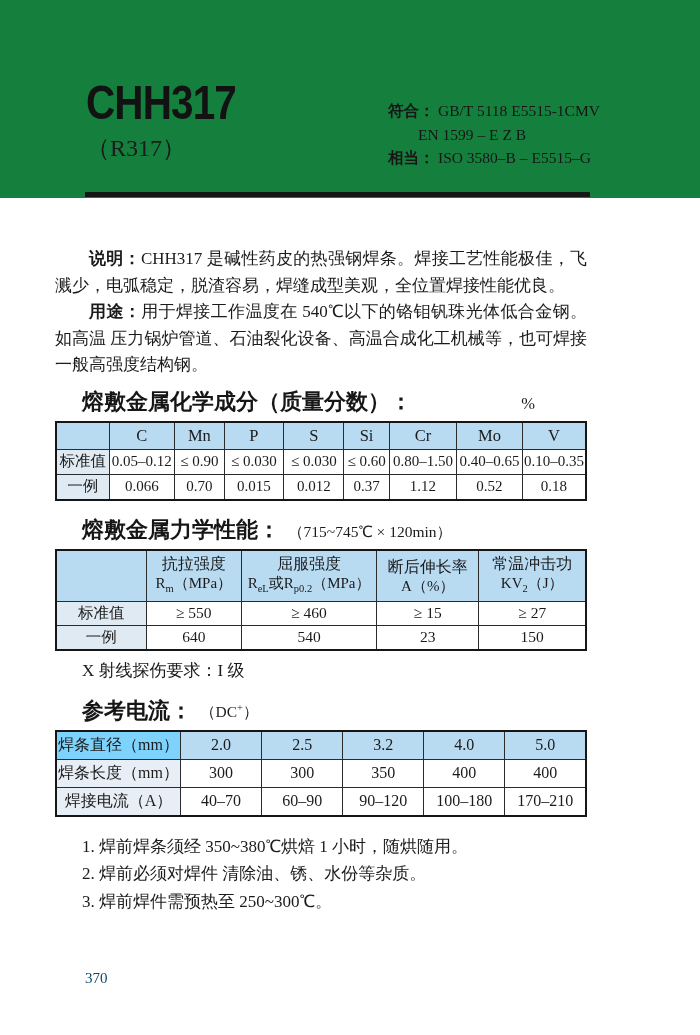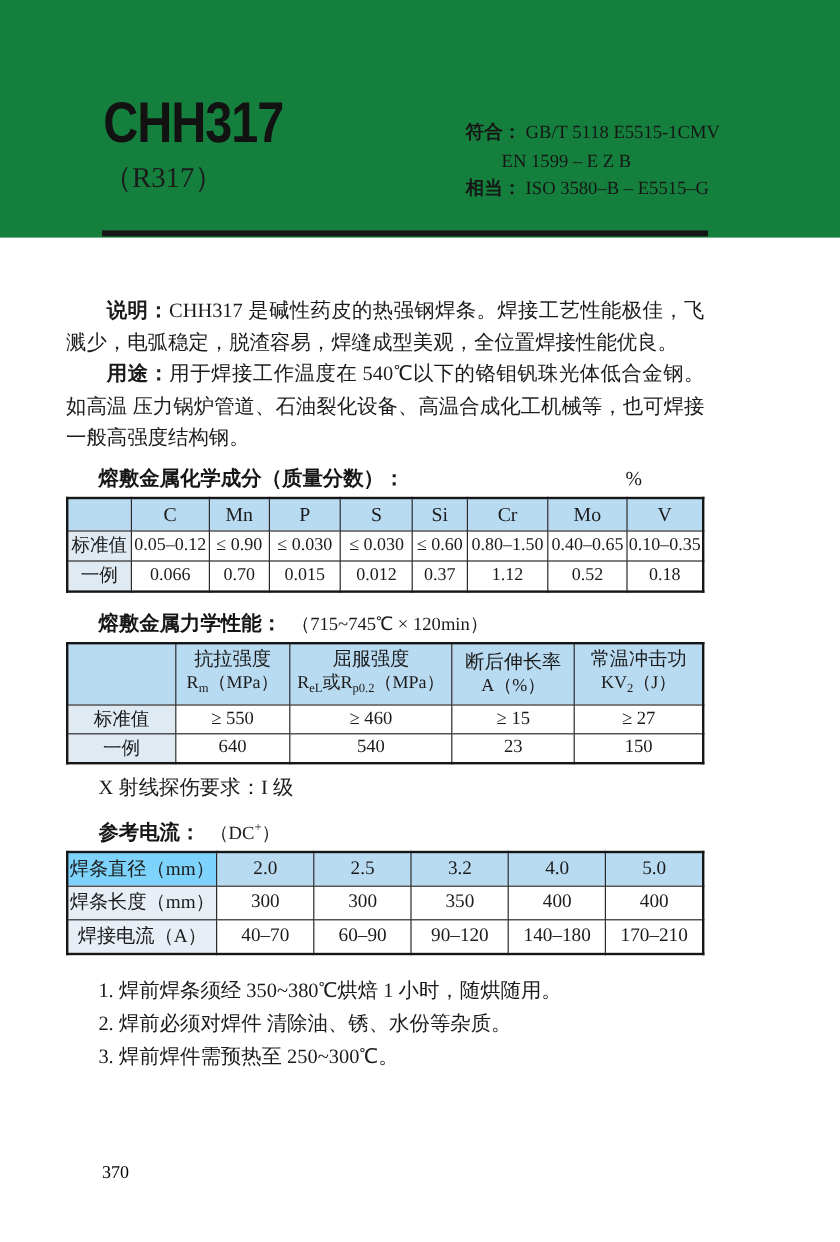--- a/index.html
+++ b/index.html
@@ -26,21 +26,21 @@
   .slab { font-family: "Liberation Sans", sans-serif; font-weight: 600; width: 50px; flex: none; }
   .srow.indent { margin-left: 30px; }
   .rule { position: absolute; left: 85px; top: 192px; width: 505px; height: 4.5px; background: #161616; }
   
   .content { padding-left: 55px; width: 532px; }
   .para { margin: 0; font-size: 17px; line-height: 26.5px; text-indent: 2em; text-align: justify; white-space: normal; }
   .para.first { margin-top: 48px; }
   .plabel { font-family: "Liberation Sans", sans-serif; font-weight: 700; }
   .sect-head { margin: 14px 0 4px 27px; display: flex; align-items: baseline; }
   .sect-head.chem-head { margin-top: 8px; justify-content: space-between; padding-right: 52px; }
-  .sect-title { font-family: Liberation Sans, sans-serif; font-weight: 700; font-size: 17px; color: #161616; }
+  .sect-title { font-family: Liberation Sans, sans-serif; font-weight: 700; font-size: 22px; color: #161616; }
   .cond { font-size: 15.5px; margin-left: 8px; }
   .unit { font-size: 16.5px; }
   
   .tbl { border-collapse: collapse; width: 532px; table-layout: fixed; border: 2px solid #161616; margin-top: 2px; }
   .tbl td { border: 1px solid #2b2b2b; text-align: center; vertical-align: middle; padding: 0; }
   .chem .hd td { background: #b9dbf2; height: 26px; font-size: 16.5px; }
   .chem td { height: 24px; font-size: 15px; }
   .chem td.lbl { background: #e0eaf3; font-size: 15.5px; }
   .chem .hd td.lbl { background: #b9dbf2; }
   .mech .hd td { background: #b9dbf2; padding: 3px 0; }
@@ -53,21 +53,21 @@
   sup { font-size: 10.5px; }
   .cur td { height: 27px; font-size: 16px; }
   .cur .hd td { background: #b9dbf2; }
   .cur td.lbl { background: #e7eef5; }
   .cur .hd td.lbl { background: #7dd3fc; }
   
   .xray { margin: 8px 0 0 27px; font-size: 17px; }
   .notes { margin: 16px 0 0 27px; }
   .notes .sect-title { margin-bottom: 3px; }
   .note { font-size: 17px; line-height: 27.5px; }
-  .pageno { position: absolute; left: 85px; top: 970px; font-size: 15px; color: #000000; }
+  .pageno { position: absolute; left: 85px; top: 970px; font-size: 15px; color: #0c4a6e; }
 </style>
 </head>
 <body>
 
 <header class="band">
   <div class="model">CHH317</div>
   <div class="alias">（R317）</div>
   <div class="standards">
     <div class="srow">
       <span class="slab">符合：</span>
@@ -221,21 +221,21 @@
       <td>300</td>
       <td>350</td>
       <td>400</td>
       <td>400</td>
     </tr>
     <tr>
       <td class="lbl">焊接电流（A）</td>
       <td>40–70</td>
       <td>60–90</td>
       <td>90–120</td>
-      <td>140–180</td>
+      <td>100–180</td>
       <td>170–210</td>
     </tr>
   </tbody>
     </table>
 
   <div class="notes">
     <div class="note">1. 焊前焊条须经 350~380℃烘焙 1 小时，随烘随用。</div>
     <div class="note">2. 焊前必须对焊件 清除油、锈、水份等杂质。</div>
     <div class="note">3. 焊前焊件需预热至 250~300℃。</div>
   </div>

